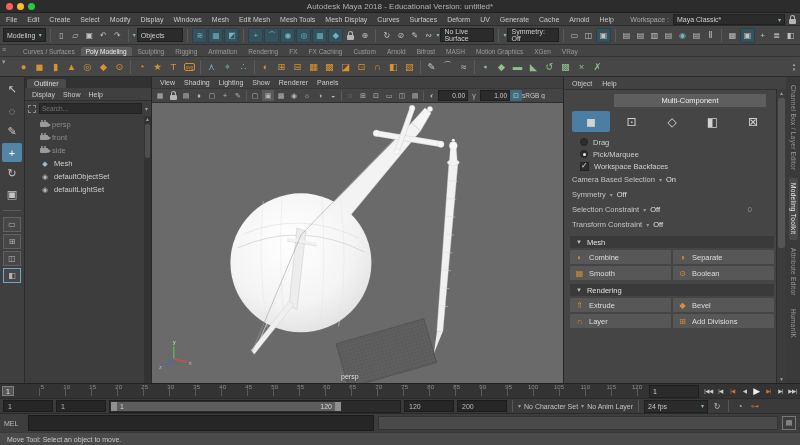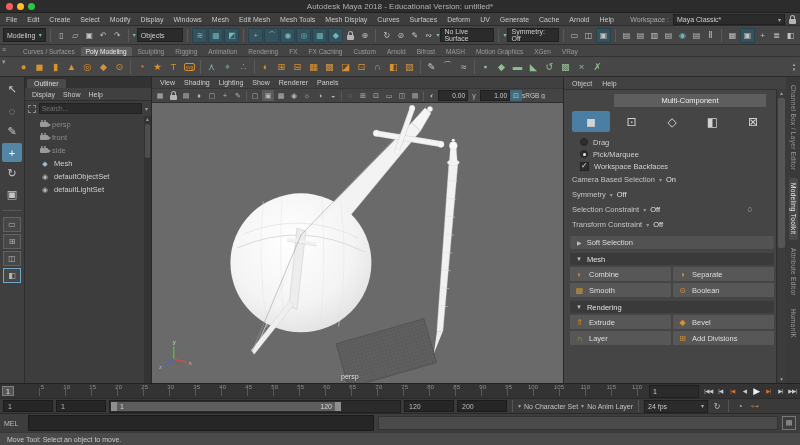--- a/index.html
+++ b/index.html
@@ -884,24 +884,20 @@
             <span class="extra">0</span>
           </div>
 
           <div class="tk-drop">
             <span>Transform Constraint</span>
             <span class="dd" style="color:#999">▾</span>
             <span class="val">Off</span>
             <span class="extra"></span>
           </div>
         </div>
-      <div class="tk-soft">
-        <span class="sec-arrow">▶</span>
-          <span>Soft Selection</span>
-      </div>
       <div class="tk-sec-h">
         <span class="sec-arrow">▼</span>
           <span>Mesh</span>
       </div>
       <div class="tk-grid">
 
           <div class="tk-btn">
             <span class="ic">◐</span>
             <span>Combine</span>
           </div>

